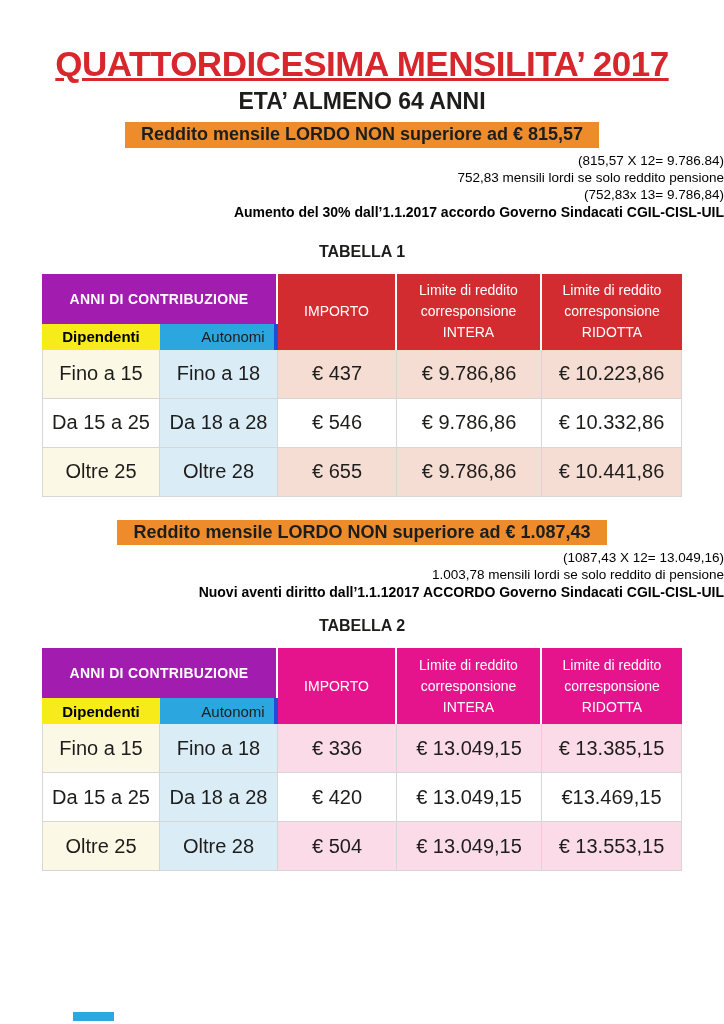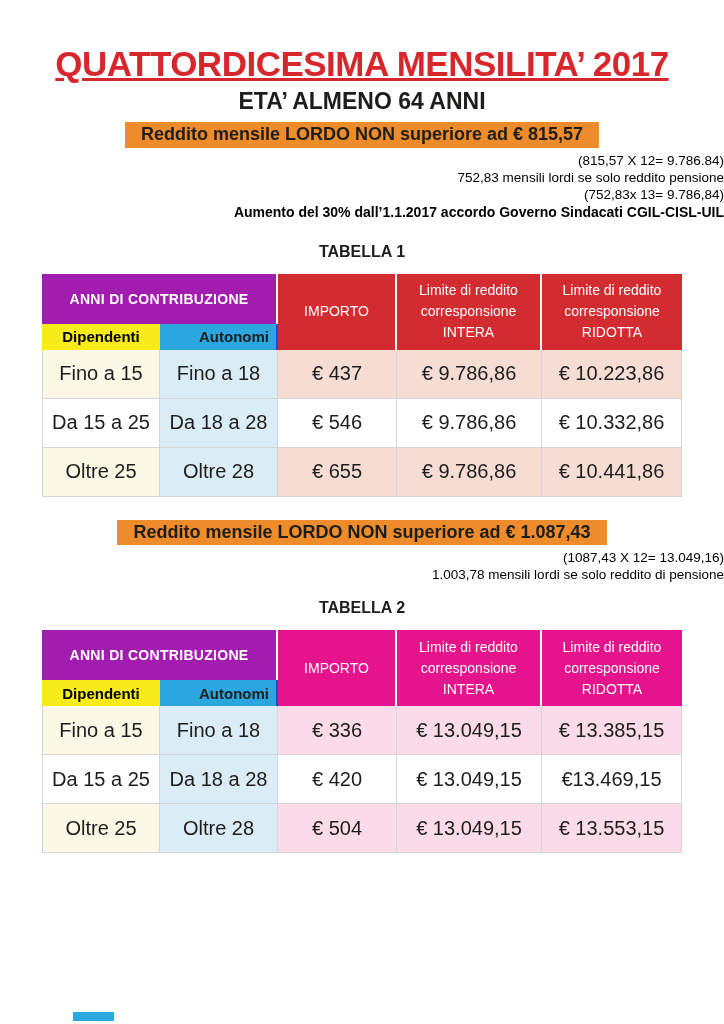--- a/index.html
+++ b/index.html
@@ -75,21 +75,21 @@
   th.anni {
     background:#a21caf;
     color:#ffffff;
     font-size:14px;
     font-weight:bold;
     height:50px;
     letter-spacing:0.3px;
     border-right:2px solid #ffffff;
   }
   th.dip { background:#f7ec1a; color:#000000; font-size:15px; font-weight:bold; height:26px; }
-  th.aut { background:#2ba6df; color:#1d1d1b; font-size:15px; font-weight:bold; height:26px; border-right:2px solid #1d4ed8;padding-left:32px; }
+  th.aut { background:#2ba6df; color:#1d1d1b; font-size:15px; font-weight:normal; height:26px; border-right:4px solid #1d4ed8;padding-left:32px; }
   th.metric {
     color:#ffffff;
     font-size:14px;
     font-weight:normal;
     line-height:21px;
     padding:0 12px;
     border-right:2px solid #ffffff;
   }
   th.metric.last { border-right:none; }
   table.t1 th.metric { background:#d22c30; }
@@ -181,20 +181,21 @@
     </tr>
   </tbody>
     </table>
 
   <div class="banner-wrap" style="margin-top:23px;">
     <span class="banner">Reddito mensile LORDO NON  superiore ad € 1.087,43</span>
   </div>
   <div class="sec1-lines">
     <div class="info-line">(1087,43 X 12= 13.049,16)</div>
     <div class="info-line">1.003,78 mensili lordi se solo reddito di pensione</div>
+    <div class="info-line bold">Nuovi aventi diritto dall’1.1.12017 ACCORDO Governo Sindacati CGIL-CISL-UIL</div>
   </div>
 
   <div class="tabella-label t2">TABELLA 2</div>
 
   <table class="dtable t2">
     <colgroup>
         <col class="c1">
         <col class="c2">
         <col class="c3">
         <col class="c4">

